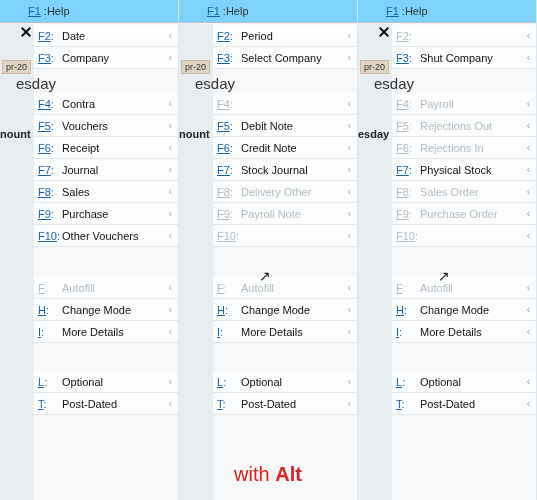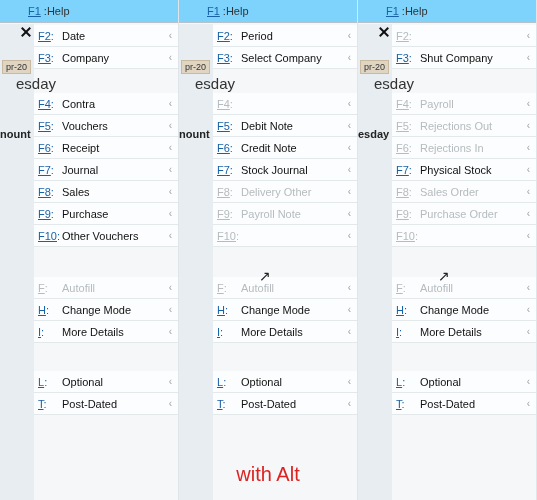--- a/index.html
+++ b/index.html
@@ -18,21 +18,21 @@
   .ount{position:absolute;left:0px;top:128px;font-size:11px;font-weight:bold;color:#222}
   .list{margin-left:34px;padding-top:2px}
   .item{height:22px;display:flex;align-items:center;font-size:11px;border-bottom:1px solid #e3e8eb;background:#fcfdfe;position:relative;padding-left:4px}
   .item .k{min-width:24px;color:#1961a6;padding-right:2px}
   .item .k u{text-decoration:underline}
   .item .lbl{color:#111}
   .item.disabled .k,.item.disabled .lbl{color:#b5bbbf}
   .item .chev{position:absolute;right:6px;color:#9aa4aa;font-size:10px}
   .biggap{height:28px}
   .caption{position:absolute;bottom:14px;width:100%;text-align:center;font-size:20px;color:#d22;font-weight:normal}
-  .caption b{font-weight:normal}
+  .caption b{font-weight:bold}
   .cursor{position:absolute;font-size:14px;color:#222;pointer-events:none}
 </style>
 </head>
 <body>
 
 <div class="cols" id="root">
     <div class="col">
       <div class="header">
         <span class="key">F1</span>
         <span>: </span>

